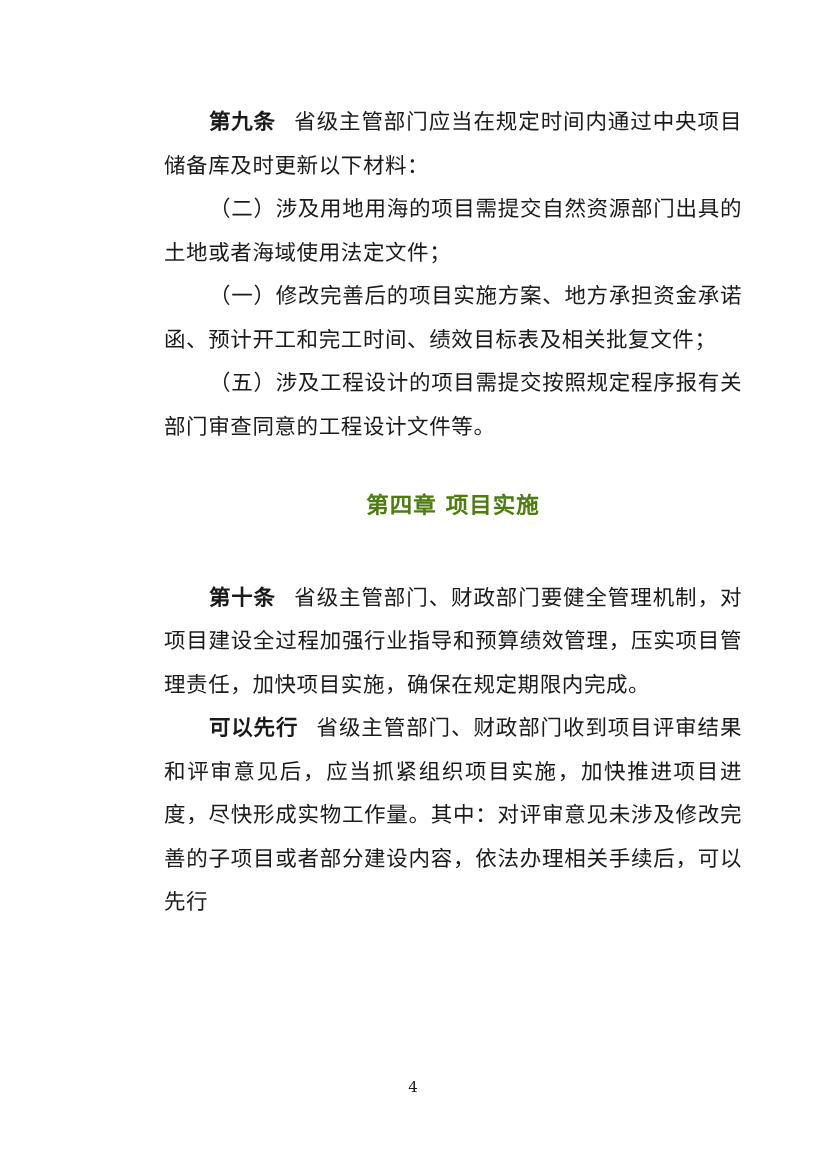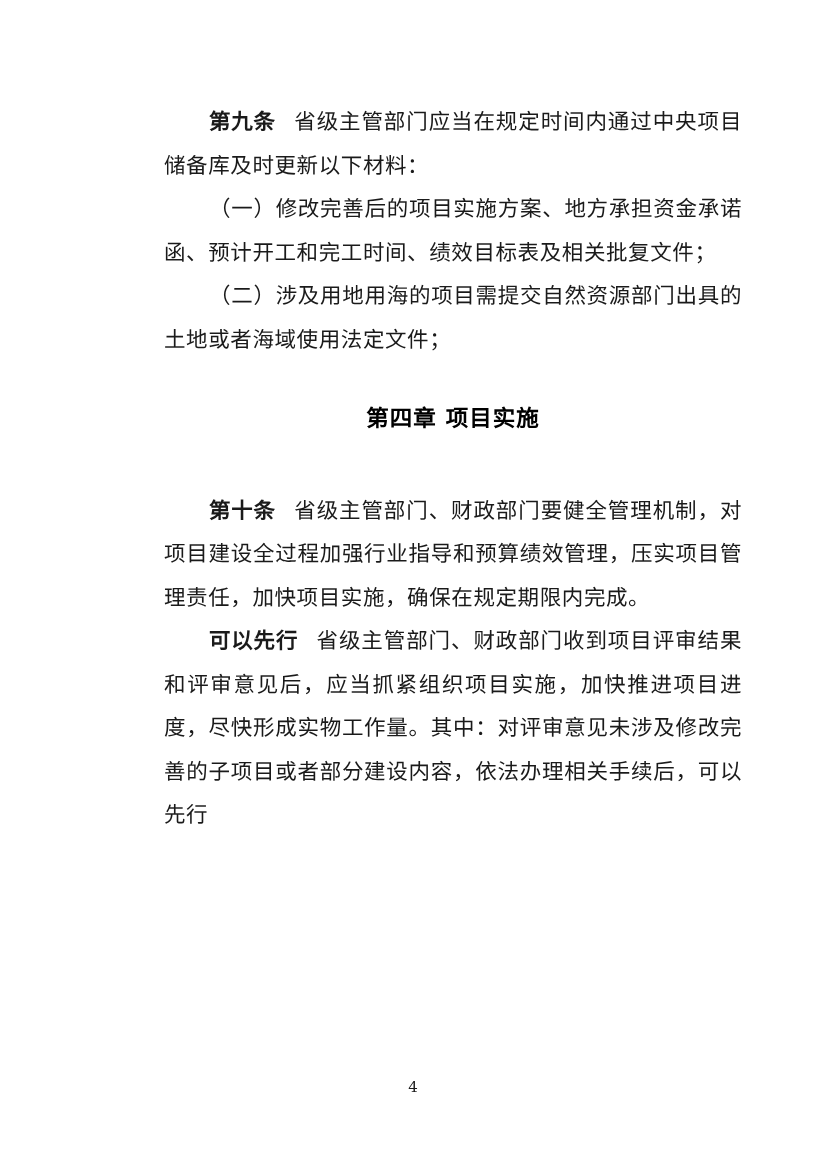--- a/index.html
+++ b/index.html
@@ -58,21 +58,21 @@
     display: inline-block;
     width: 18px;
   }
 
   
   .chapter-heading {
     font-family: "DejaVu Sans", "Liberation Sans", sans-serif;
     font-weight: 700;
     font-size: 22.5px;
     line-height: 43.5px;
-    color: #000000;
+    color: #4d7c0f;
     text-align: center;
     text-indent: 0;
     letter-spacing: 1px;
     margin: 0;
     padding-top: 36px;
     padding-bottom: 48px;
   }
 
   
   .page-number {
@@ -88,26 +88,27 @@
 </style>
 </head>
 <body>
 
 <div class="page">
 
   <div class="text-block">
 
     <p class="para"><span class="article-marker">第九条</span><span class="marker-gap"></span><span>省级主管部门应当在规定时间内通过中央项目储备库及时更新以下材料：</span></p>
 
+    <p class="para"><span>（二）涉及用地用海的项目需提交自然资源部门出具的土地或者海域使用法定文件；</span></p>
+
     <p class="para"><span>（一）修改完善后的项目实施方案、地方承担资金承诺函、预计开工和完工时间、绩效目标表及相关批复文件；</span></p>
-
-    <p class="para"><span>（二）涉及用地用海的项目需提交自然资源部门出具的土地或者海域使用法定文件；</span></p>
 
 
 
+    <p class="para"><span>（五）涉及工程设计的项目需提交按照规定程序报有关部门审查同意的工程设计文件等。</span></p>
 
     <p class="chapter-heading">第四章 项目实施</p>
 
     <p class="para"><span class="article-marker">第十条</span><span class="marker-gap"></span><span>省级主管部门、财政部门要健全管理机制，对项目建设全过程加强行业指导和预算绩效管理，压实项目管理责任，加快项目实施，确保在规定期限内完成。</span></p>
 
     <p class="para"><span class="article-marker">可以先行</span><span class="marker-gap"></span><span>省级主管部门、财政部门收到项目评审结果和评审意见后，应当抓紧组织项目实施，加快推进项目进度，尽快形成实物工作量。其中：对评审意见未涉及修改完善的子项目或者部分建设内容，依法办理相关手续后，可以先行</span></p>
 
   </div>
 
   <div class="page-number">4</div>

